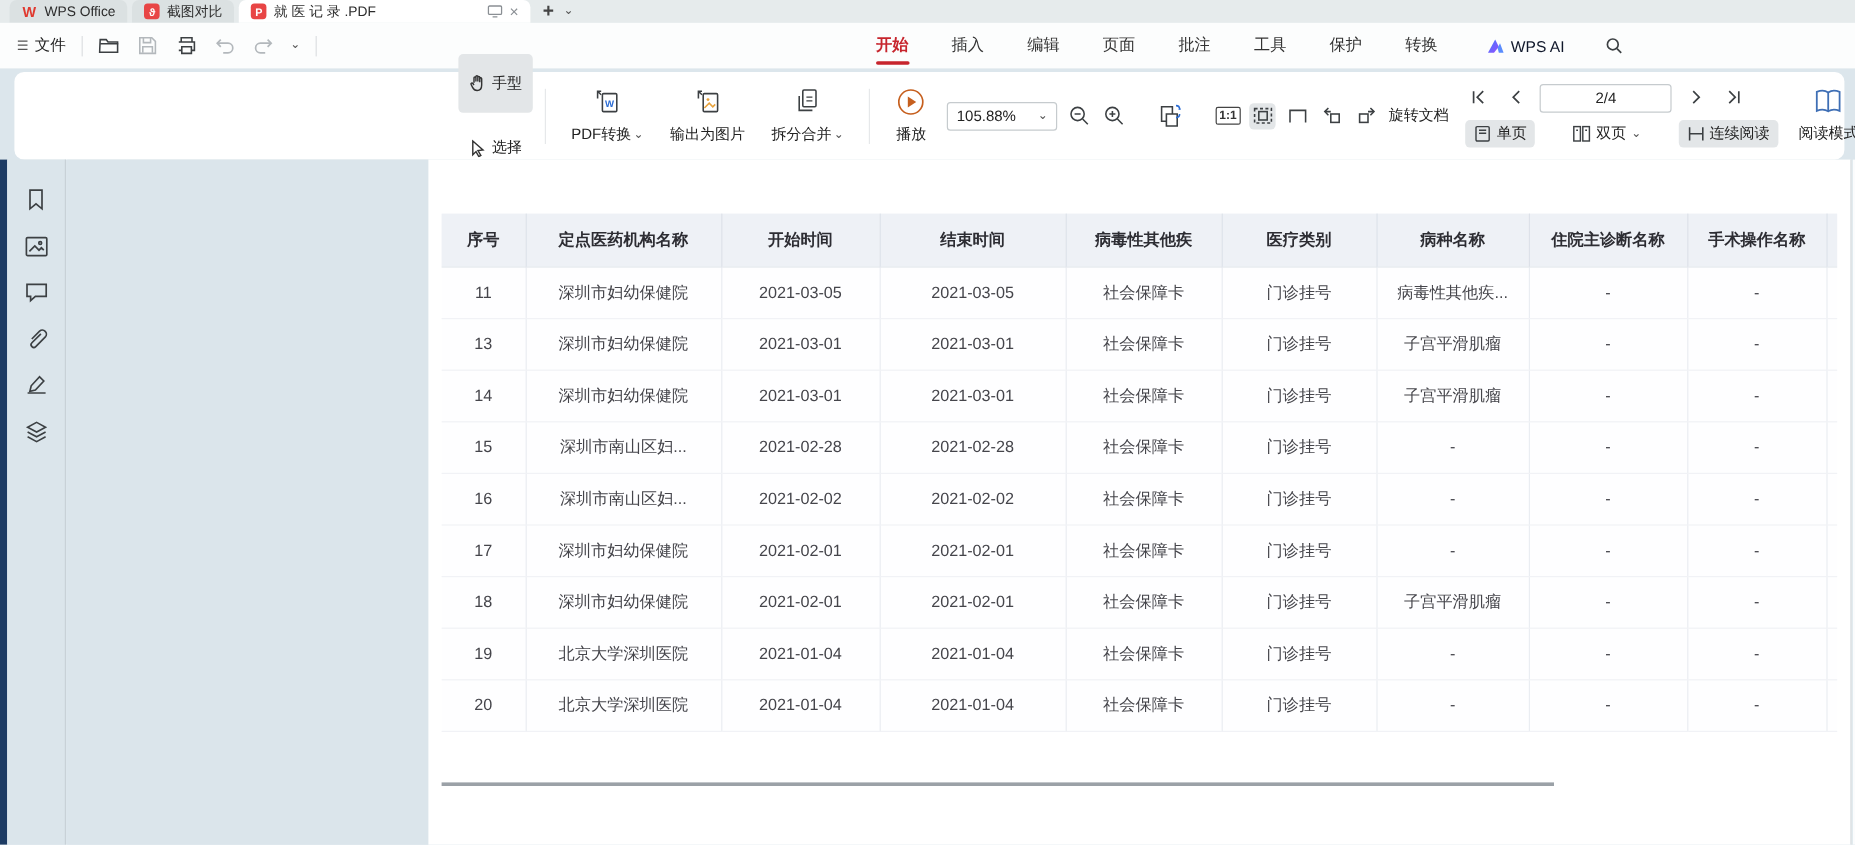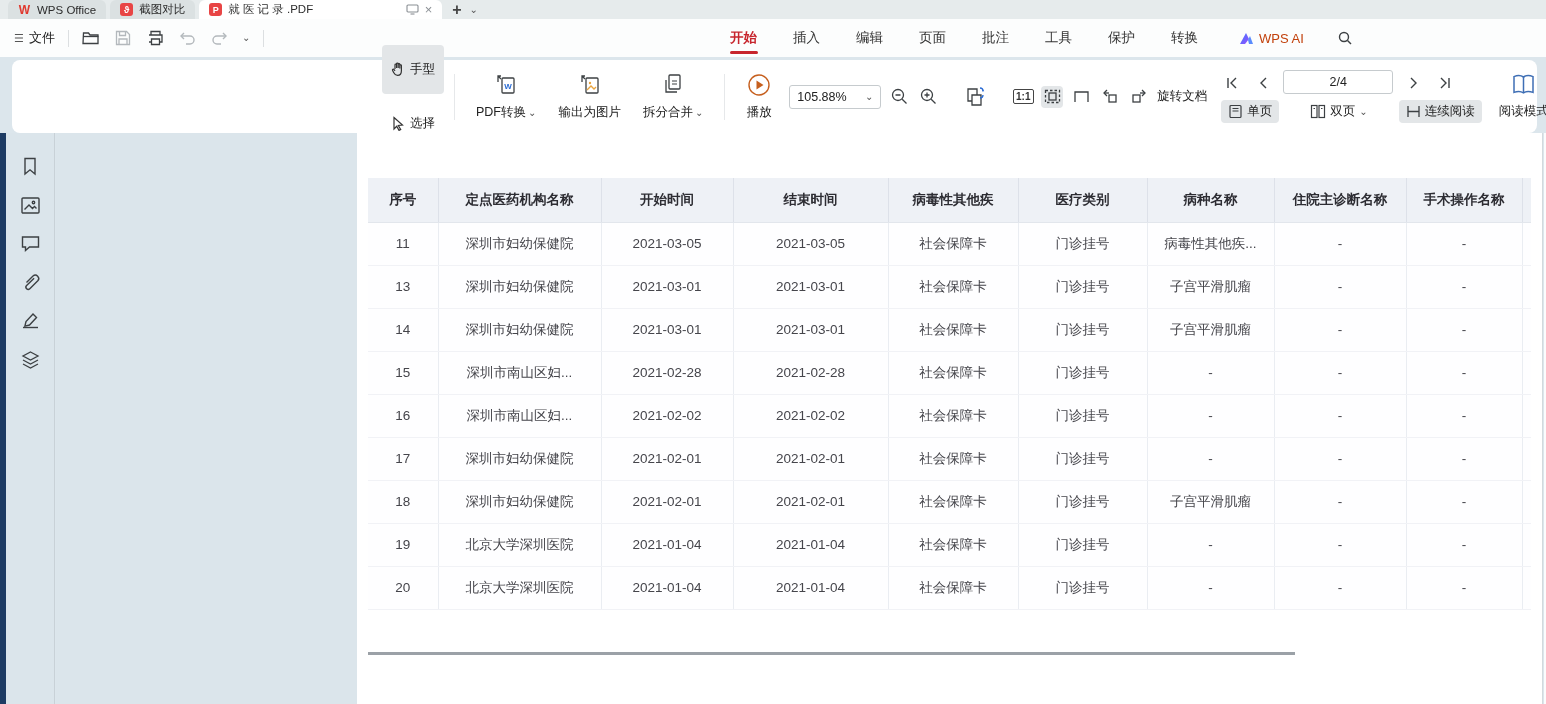--- a/index.html
+++ b/index.html
@@ -24,39 +24,39 @@
   .menubar { position:absolute; top:19px; left:0; width:100%; height:38px; background:#fcfdfd; display:flex; align-items:center; }
   .mb-left { display:flex; align-items:center; gap:13px; padding-left:14px; }
   .file-btn { display:flex; align-items:center; gap:5px; font-size:13px; color:#222; }
   .vdiv { width:1px; height:17px; background:#dcdfe1; }
   .mb-ic { width:19px; height:19px; display:flex; align-items:center; justify-content:center; }
   .mb-ic.dim svg { stroke:#b3b8bc !important; }
   .menu-tabs { position:absolute; left:728px; top:0; height:38px; display:flex; align-items:center; gap:32px; }
   .menu-tab { font-size:13.5px; color:#333; position:relative; padding:9px 2px; }
   .menu-tab.active { color:#c7252d; font-weight:bold; }
   .menu-tab.active::after { content:""; position:absolute; left:50%; transform:translateX(-50%); bottom:2px; width:28px; height:3px; background:#c7252d; border-radius:2px; }
-  .wpsai { display:flex; align-items:flex-end; gap:5px; font-size:13px; color:#c2410c; margin-left:6px; }
+  .wpsai { display:flex; align-items:flex-end; gap:5px; font-size:13px; color:#0f172a; margin-left:6px; }
 
   
   .toolbar { position:absolute; top:60px; left:12px; width:1525px; height:73px; background:#ffffff; border-radius:8px; display:flex; align-items:center; }
   .tb-div { width:1px; height:46px; background:#e6e8ea; margin:0 10px; flex:none; }
   .tool-col { display:flex; flex-direction:column; gap:5px; margin-left:370px; flex:none; }
   .tool-pill { display:flex; align-items:center; gap:5px; font-size:12.5px; color:#222; padding:16px 9px; border-radius:4px; }
   .tool-pill.on { background:#e3e6e8; }
   .bigbtn { display:flex; flex-direction:column; align-items:center; gap:6px; font-size:12.5px; color:#222; padding:0 11px; flex:none; white-space:nowrap; }
   .bigbtn .lab { display:flex; align-items:center; gap:2px; }
   .zoom-cluster { display:flex; flex-direction:row; gap:6px; margin-left:6px; flex:none; }
   .zoom-row1 { display:flex; align-items:center; gap:7px; }
   .zoombox { width:92px; height:24px; border:1px solid #c6cbce; border-radius:3px; display:flex; align-items:center; justify-content:space-between; padding:0 7px; font-size:12.5px; color:#222; }
   .zoom-row2 { display:flex; align-items:center; gap:7px; font-size:12.5px; color:#222; }
   .sq { width:22px; height:22px; border-radius:4px; display:flex; align-items:center; justify-content:center; flex:none;font-weight:bold; }
   .sq.on { background:#e3e6e8; }
   .ratio { font-size:10px; border:1px solid #444; border-radius:2px; padding:0 2px; line-height:13px; color:#333; }
   .pg-cluster { display:flex; flex-direction:column; gap:6px; margin-left:14px; flex:none; }
-  .pg-row1 { display:flex; align-items:flex-end; gap:9px; }
+  .pg-row1 { display:flex; align-items:flex-start; gap:9px; }
   .pagebox { width:110px; height:24px; border:1px solid #c6cbce; border-radius:3px; display:flex; align-items:center; justify-content:center; font-size:12.5px; color:#222; }
   .pg-row2 { display:flex; align-items:center; gap:24px; font-size:12.5px; color:#222; }
   .mode-pill { display:flex; align-items:center; gap:4px; padding:3px 7px; border-radius:4px; }
   .mode-pill.on { background:#e3e6e8; }
 
   
   .main { position:absolute; top:133px; left:0; width:1546px; height:571px; }
   .navstrip { position:absolute; left:0; top:0; width:6px; height:100%; background:#1d3b63; }
   .side-icons { position:absolute; left:6px; top:0; width:49px; height:100%; background:#dbe5eb; border-right:1px solid #c8d1d7; display:flex; flex-direction:column; align-items:center; padding-top:23px; gap:19px; }
   .panel { position:absolute; left:56px; top:0; width:301px; height:100%; background:#dbe5eb; }

